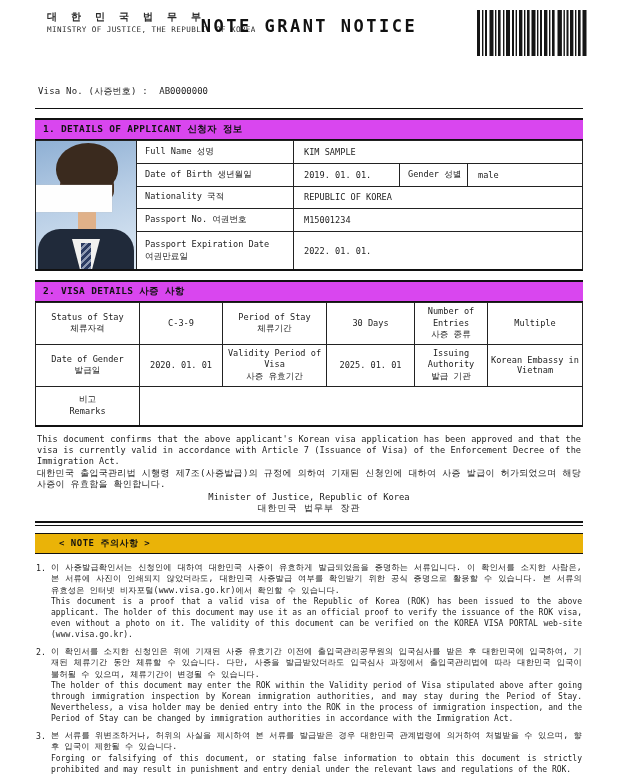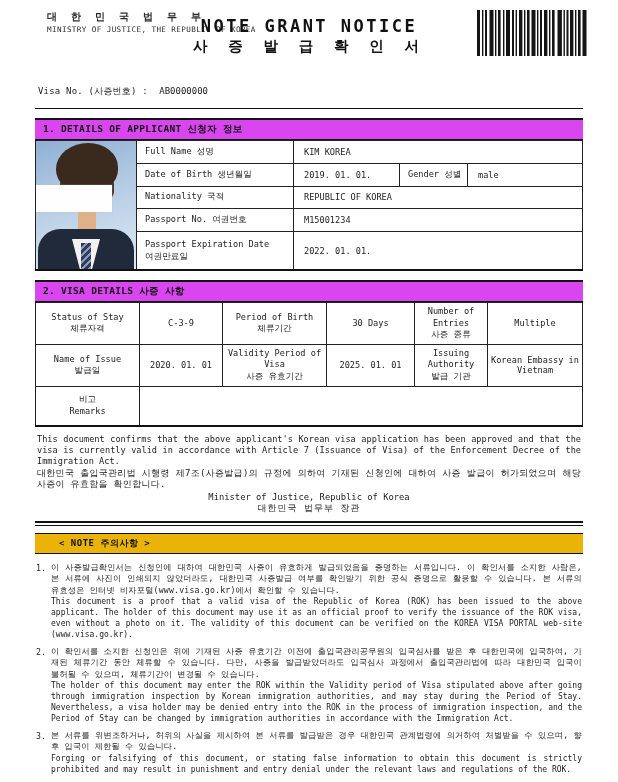--- a/index.html
+++ b/index.html
@@ -107,21 +107,20 @@
         <rect x="86.5" y="0" width="1.4" height="46"></rect>
           <rect x="89.5" y="0" width="2" height="46"></rect>
         <rect x="93" y="0" width="3.4" height="46"></rect>
           <rect x="98" y="0" width="1.4" height="46"></rect>
         <rect x="101" y="0" width="2.6" height="46"></rect>
           <rect x="105.5" y="0" width="4" height="46"></rect>
       </g>
     </svg>
     <div class="titles">
       <div class="title-en">NOTE GRANT NOTICE</div>
-      <div class="title-ko">사 증 발 급 확 인 서</div>
     </div>
   </div>
 
   <div class="visa-no-line">
     <span class="lbl">Visa No. (사증번호) :</span>
     <span class="val">AB0000000</span>
   </div>
 
   <div class="sec-bar">1. DETAILS OF APPLICANT 신청자 정보</div>
   <table class="tbl1">
@@ -140,21 +139,21 @@
           <div class="face"></div>
           <div class="hair"></div>
           <div class="neck"></div>
           <div class="suit"></div>
           <div class="shirt"></div>
           <div class="tie"></div>
           <div class="redaction"></div>
         </div>
       </td>
       <td class="lbl">Full Name 성명</td>
-      <td class="val" colspan="3">KIM KOREA</td>
+      <td class="val" colspan="3">KIM SAMPLE</td>
     </tr>
     <tr>
       <td class="lbl">Date of Birth 생년월일</td>
       <td class="val">2019. 01. 01.</td>
       <td class="lbl">Gender 성별</td>
       <td class="val">male</td>
     </tr>
     <tr>
       <td class="lbl">Nationality  국적</td>
       <td class="val" colspan="3">REPUBLIC OF KOREA</td>
@@ -184,33 +183,33 @@
         <col>
       </colgroup>
     <tbody>
         <tr>
       <td class="cell-2line">
         <span>Status of Stay</span><br>
         <span>체류자격</span>
       </td>
       <td>C-3-9</td>
       <td class="cell-2line">
-        <span>Period of Birth</span><br>
+        <span>Period of Stay</span><br>
         <span>체류기간</span>
       </td>
       <td>30 Days</td>
       <td class="cell-2line">
         <span>Number of Entries</span><br>
         <span>사증 종류</span>
       </td>
       <td>Multiple</td>
     </tr>
     <tr>
       <td class="cell-2line">
-        <span>Name of Issue</span><br>
+        <span>Date of Gender</span><br>
         <span>발급일</span>
       </td>
       <td>2020. 01. 01</td>
       <td class="cell-2line">
         <span>Validity Period of Visa</span><br>
         <span>사증 유효기간</span>
       </td>
       <td>2025. 01. 01</td>
       <td class="cell-2line">
         <span>Issuing Authority</span><br>

